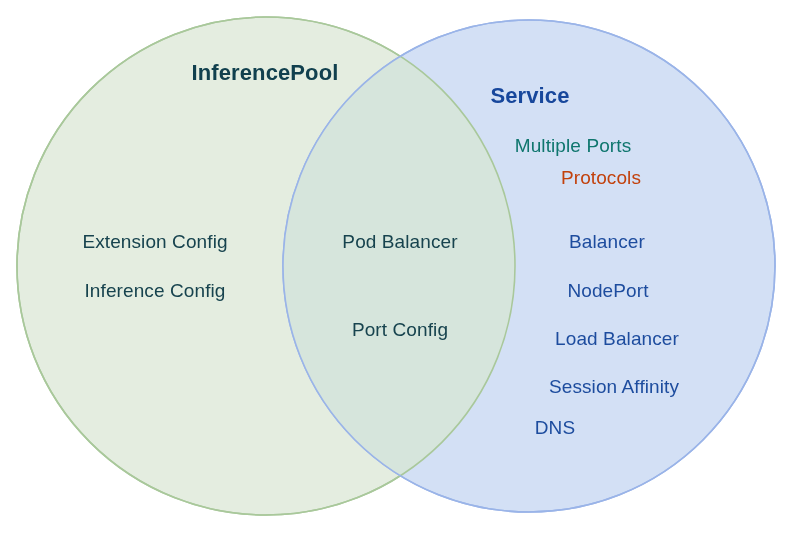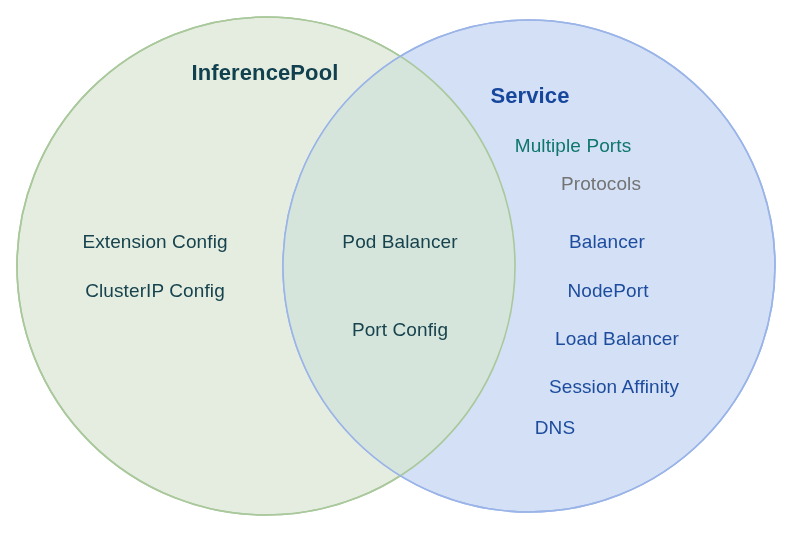--- a/index.html
+++ b/index.html
@@ -81,27 +81,27 @@
     <circle cx="529" cy="266" r="246" fill="none" stroke="#9ab4e8" stroke-width="1.6"></circle>
   </svg>
 
   <div class="text-layer">
 
     <div class="lbl title title-left" style="left: 265px; top: 73px; color: rgb(17, 64, 78);">InferencePool</div>
 
     <div class="lbl title title-right" style="left: 530px; top: 72px; color: rgb(23, 71, 156); margin-top: 24px;">Service</div>
 
     <div class="lbl item item-left" style="left: 155px; top: 241px; color: rgb(23, 67, 78);">Extension Config</div>
-    <div class="lbl item item-left" style="left: 155px; top: 290px; color: rgb(23, 67, 78);">ClusterIP Config</div>
+    <div class="lbl item item-left" style="left: 155px; top: 290px; color: rgb(23, 67, 78);">Inference Config</div>
 
     <div class="lbl item item-center" style="left: 400px; top: 241px; color: rgb(23, 67, 78);">Pod Balancer</div>
     <div class="lbl item item-center" style="left: 400px; top: 290px; color: rgb(23, 67, 78); margin-top: 39px;">Port Config</div>
 
     <div class="lbl item item-right" style="left: 573px; top: 145px; color: #0f766e;">Multiple Ports</div>
-    <div class="lbl item item-right" style="left: 601px; top: 183px; color: #737373;">Protocols</div>
+    <div class="lbl item item-right" style="left: 601px; top: 177px; color: #c2410c;">Protocols</div>
     <div class="lbl item item-right" style="left: 607px; top: 241px; color: rgb(29, 76, 158);">Balancer</div>
     <div class="lbl item item-right" style="left: 608px; top: 290px; color: rgb(29, 76, 158);">NodePort</div>
     <div class="lbl item item-right" style="left: 617px; top: 338px; color: rgb(29, 76, 158);">Load Balancer</div>
     <div class="lbl item item-right" style="left: 614px; top: 386px; color: rgb(29, 76, 158);">Session Affinity</div>
     <div class="lbl item item-right" style="left: 555px; top: 427px; color: rgb(29, 76, 158);">DNS</div>
 
   </div>
 </div>
 
 </body></html>

